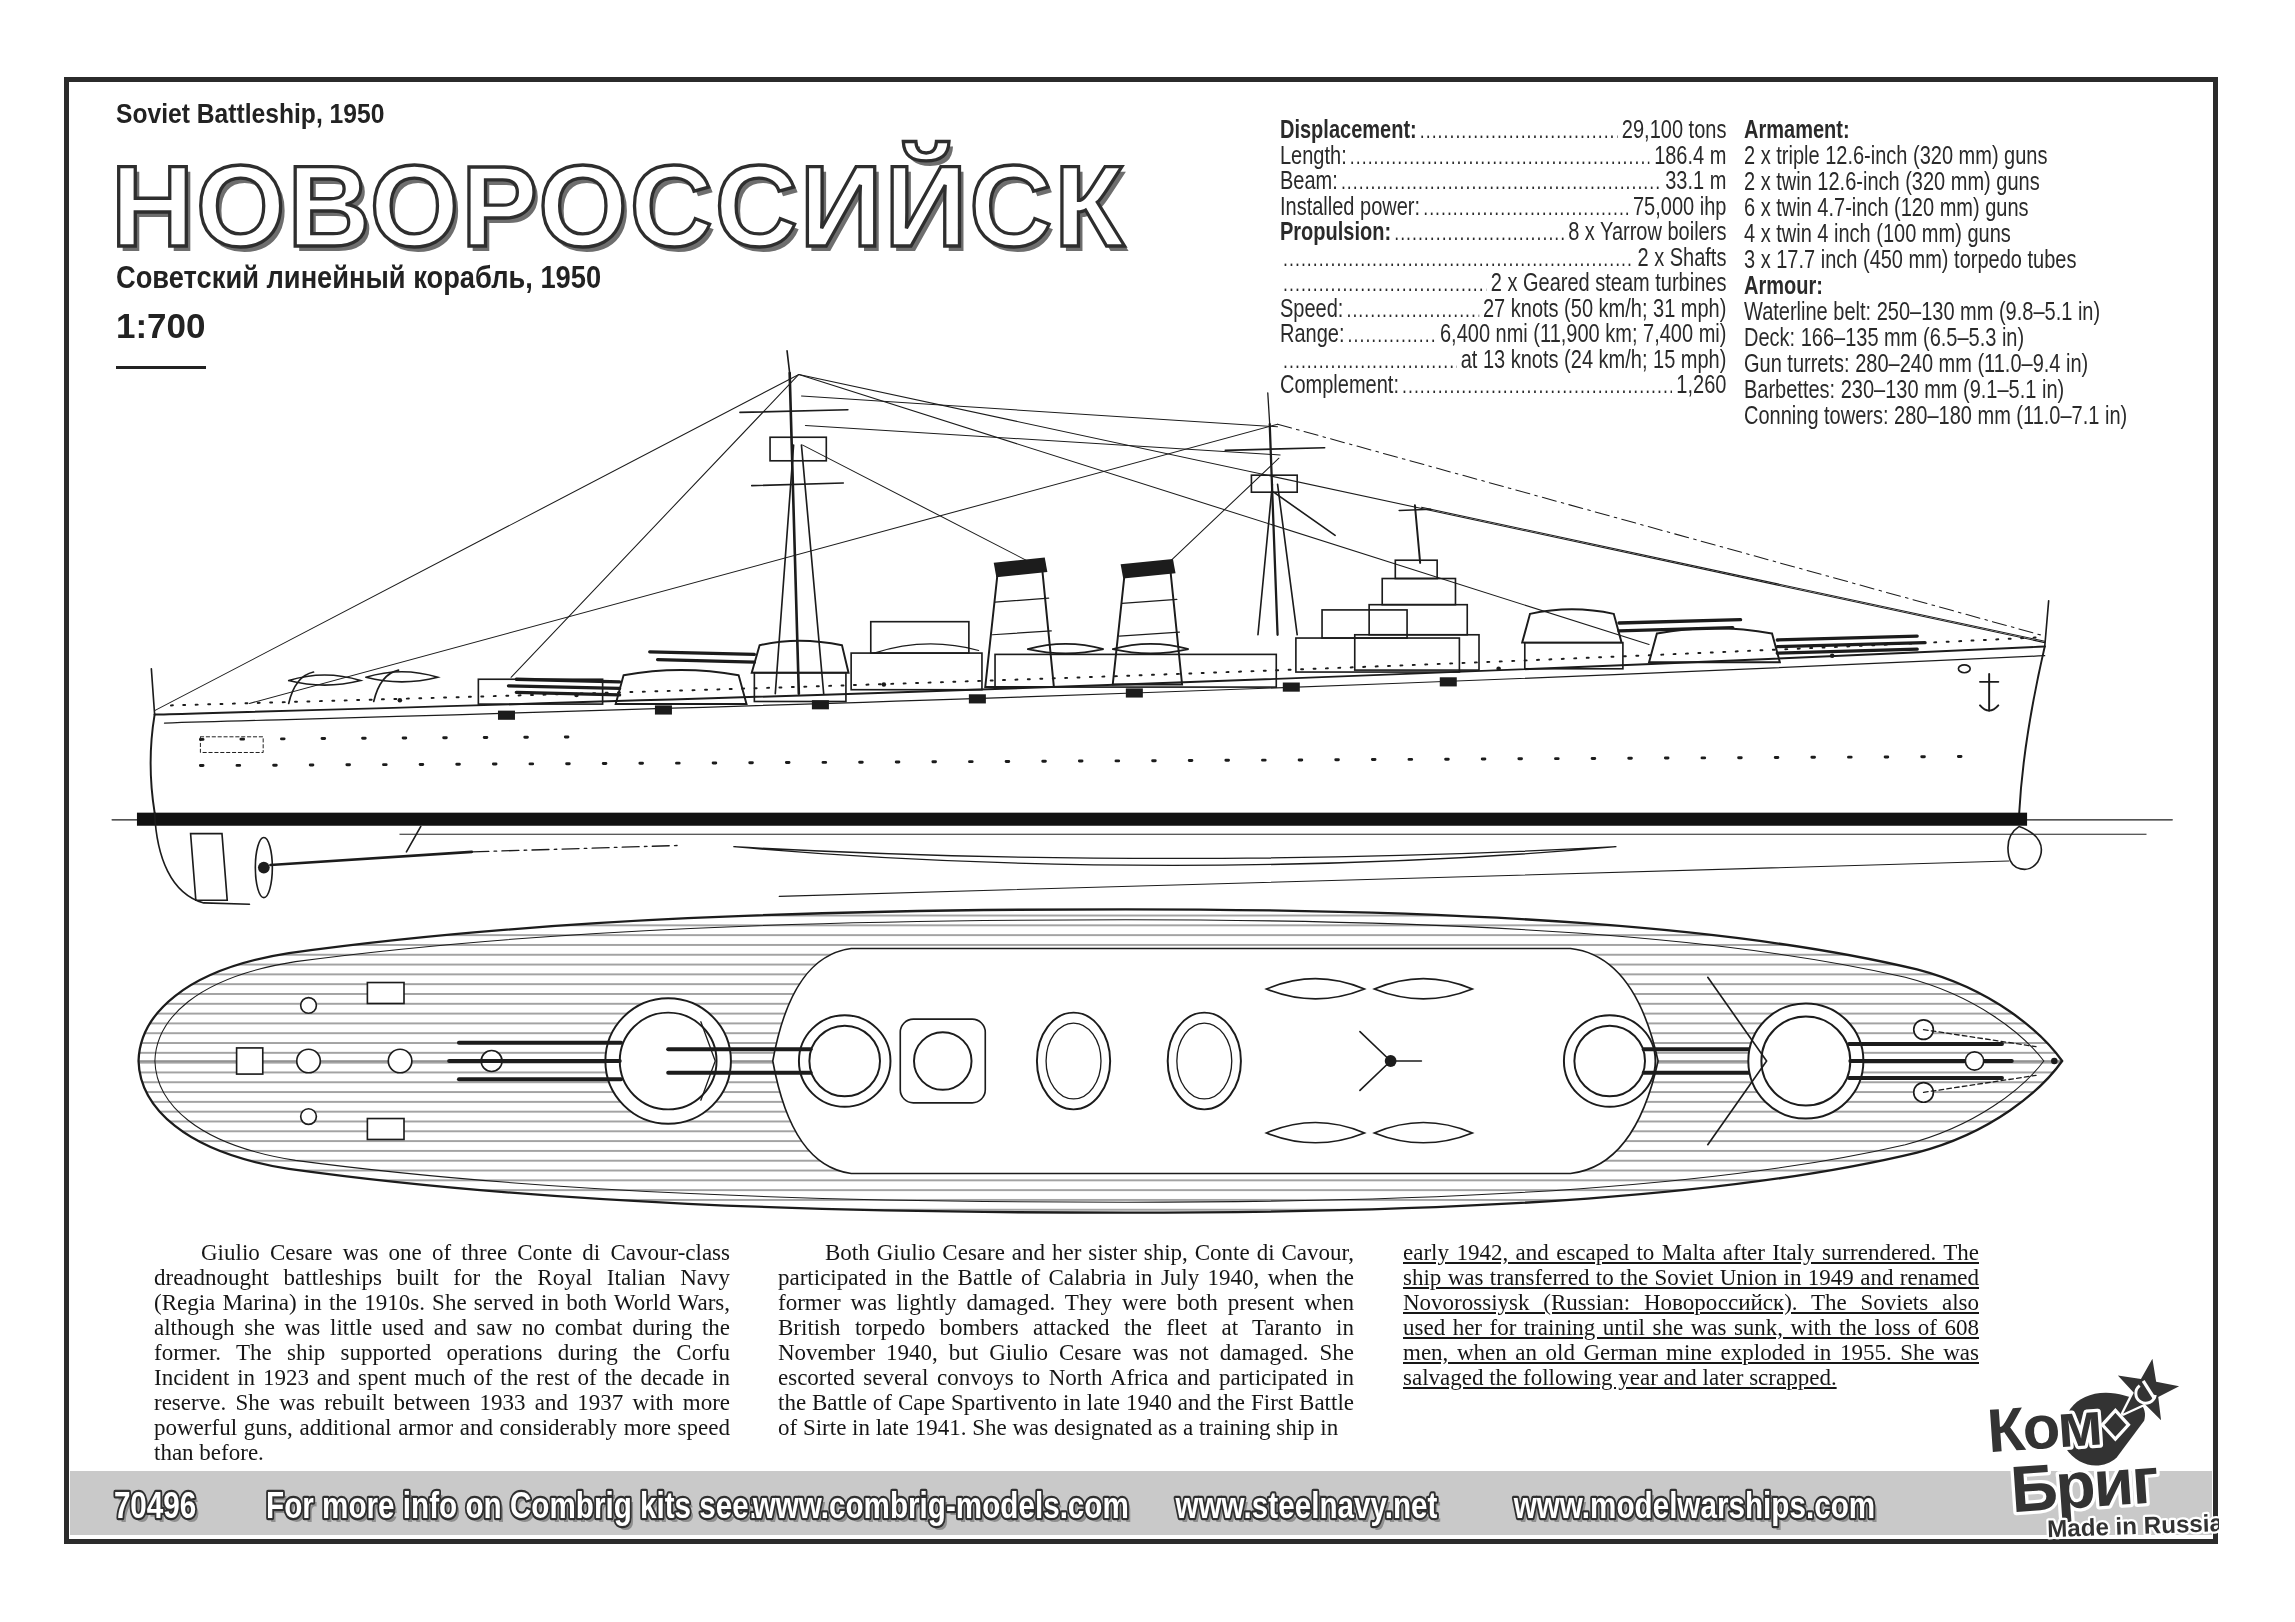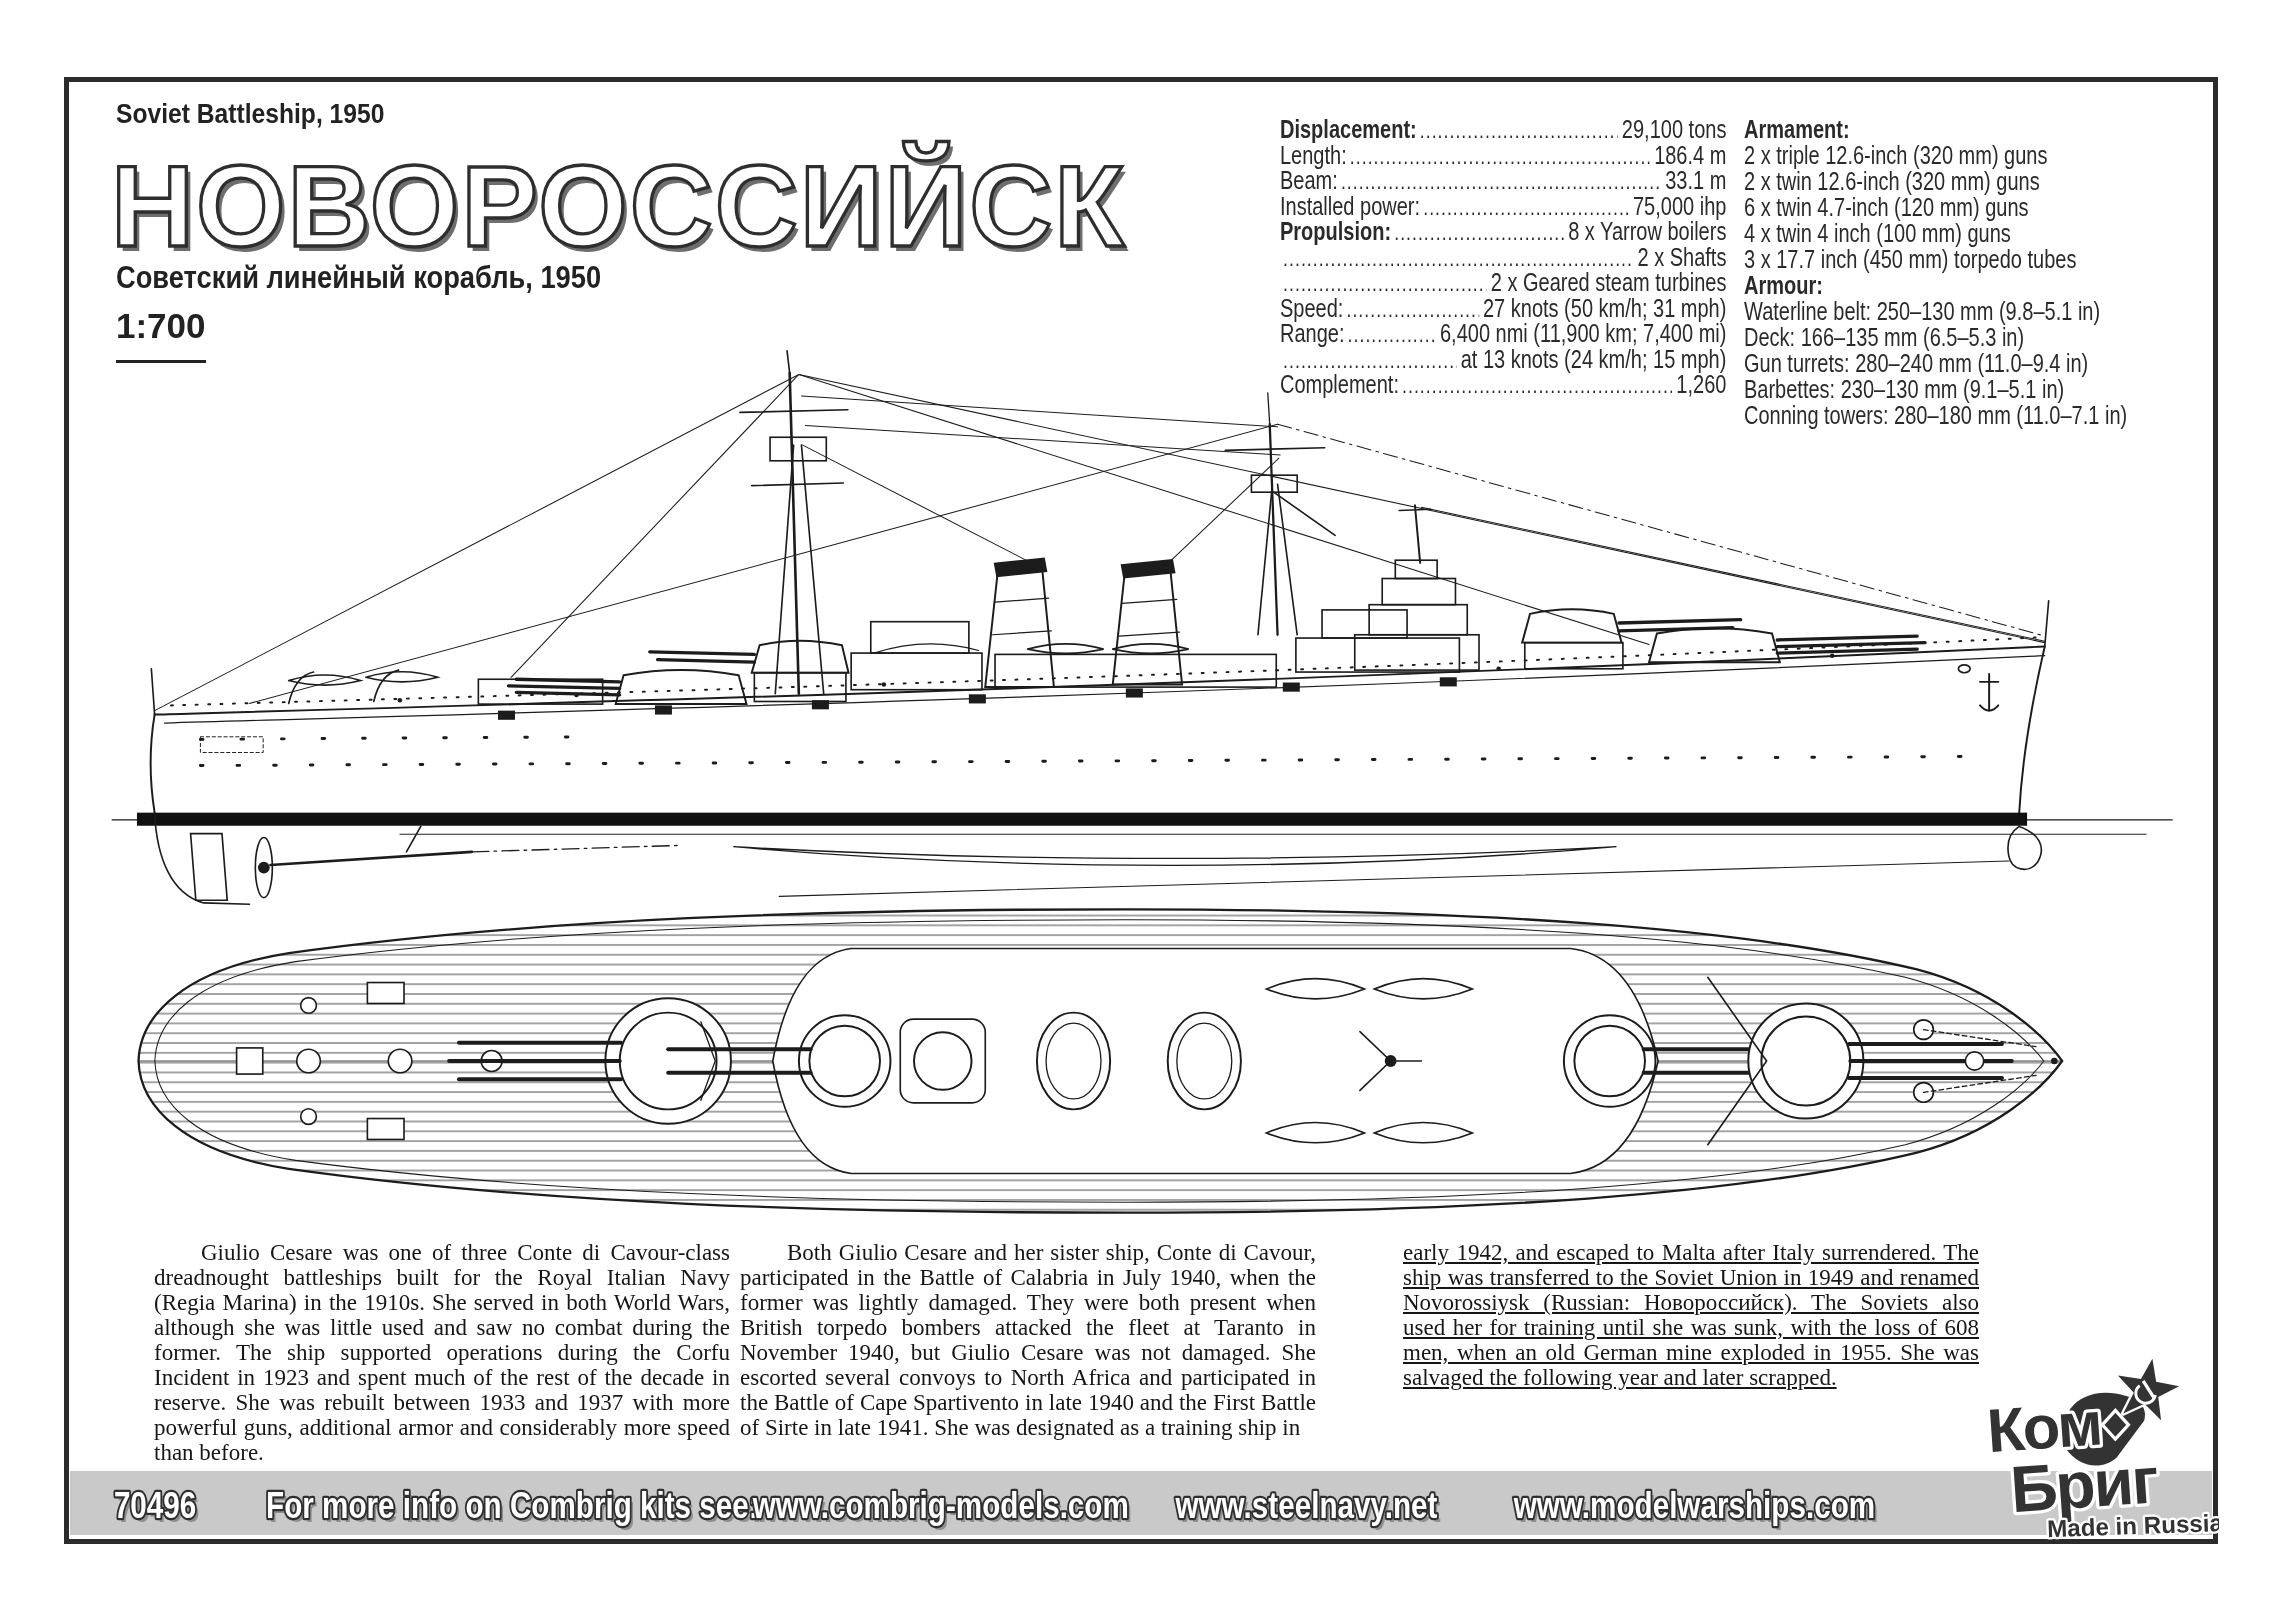--- a/index.html
+++ b/index.html
@@ -9,21 +9,21 @@
          border:5.9px solid #2b2b2b;box-sizing:border-box;}
   
   .kicker{position:absolute;left:116px;top:98px;font-size:28px;font-weight:bold;
           transform:scaleX(.88);transform-origin:0 0;white-space:nowrap;color:#222;}
   .bigtitle{position:absolute;left:111px;top:149px;font-size:115px;font-weight:bold;
             line-height:1;letter-spacing:2px;white-space:nowrap;color:#fff;
             -webkit-text-stroke:3.3px #2e2e2e;text-shadow:3.9px 4.6px 0 #6e6e6e;}
   .subtitle{position:absolute;left:116px;top:260px;font-size:31px;font-weight:bold;
             transform:scaleX(.88);transform-origin:0 0;white-space:nowrap;color:#222;}
   .scale{position:absolute;left:116px;top:306px;font-size:35px;font-weight:bold;
-         border-bottom:3.9px solid #222;padding-bottom:14px;color:#222;}
+         border-bottom:3.9px solid #222;padding-bottom:20px;color:#222;}
   
   .specs{position:absolute;left:1280px;top:115px;width:558px;
          transform:scaleX(.8);transform-origin:0 0;font-size:25px;color:#2a2a2a;}
   .spec-row{display:flex;align-items:baseline;height:25.5px;white-space:nowrap;}
   .spec-label{flex:0 0 auto;padding-right:3.9px;}
   .spec-label.bold{font-weight:bold;}
   .dots{flex:1 1 auto;min-width:0;overflow:hidden;font-size:22px;letter-spacing:1.3px;color:#2a2a2a;}
   .dots::after{content:"..............................................................................................................";}
   .spec-value{flex:0 0 auto;padding-left:5.2px;text-align:right;}
   
@@ -31,21 +31,21 @@
             transform:scaleX(.8);transform-origin:0 0;font-size:25px;color:#2a2a2a;}
   .arm-line{height:26px;white-space:nowrap;}
   .arm-head{font-weight:bold;}
   
   .draw{position:absolute;}
   .draw svg{display:block;}
   
   .histcol{position:absolute;top:1240px;width:576px;font-family:"Liberation Serif",serif;
            font-size:23px;line-height:25px;text-align:justify;color:#161616;margin-left:41px;}
   .histcol.c1{left:113px;}
-  .histcol.c2{left:699px;}
+  .histcol.c2{left:737px;}
   .histcol.c3{left:1362px;text-decoration:underline;}
   .histcol.indent{text-indent:47px;}
   
   .footbar{position:absolute;left:70px;top:1471px;width:2142px;height:64px;background:#c9c9c9;}
   
   .logo{position:absolute;left:1983px;top:1349px;width:236px;height:196px;z-index:5;}
 </style>
 </head>
 <body>
 

